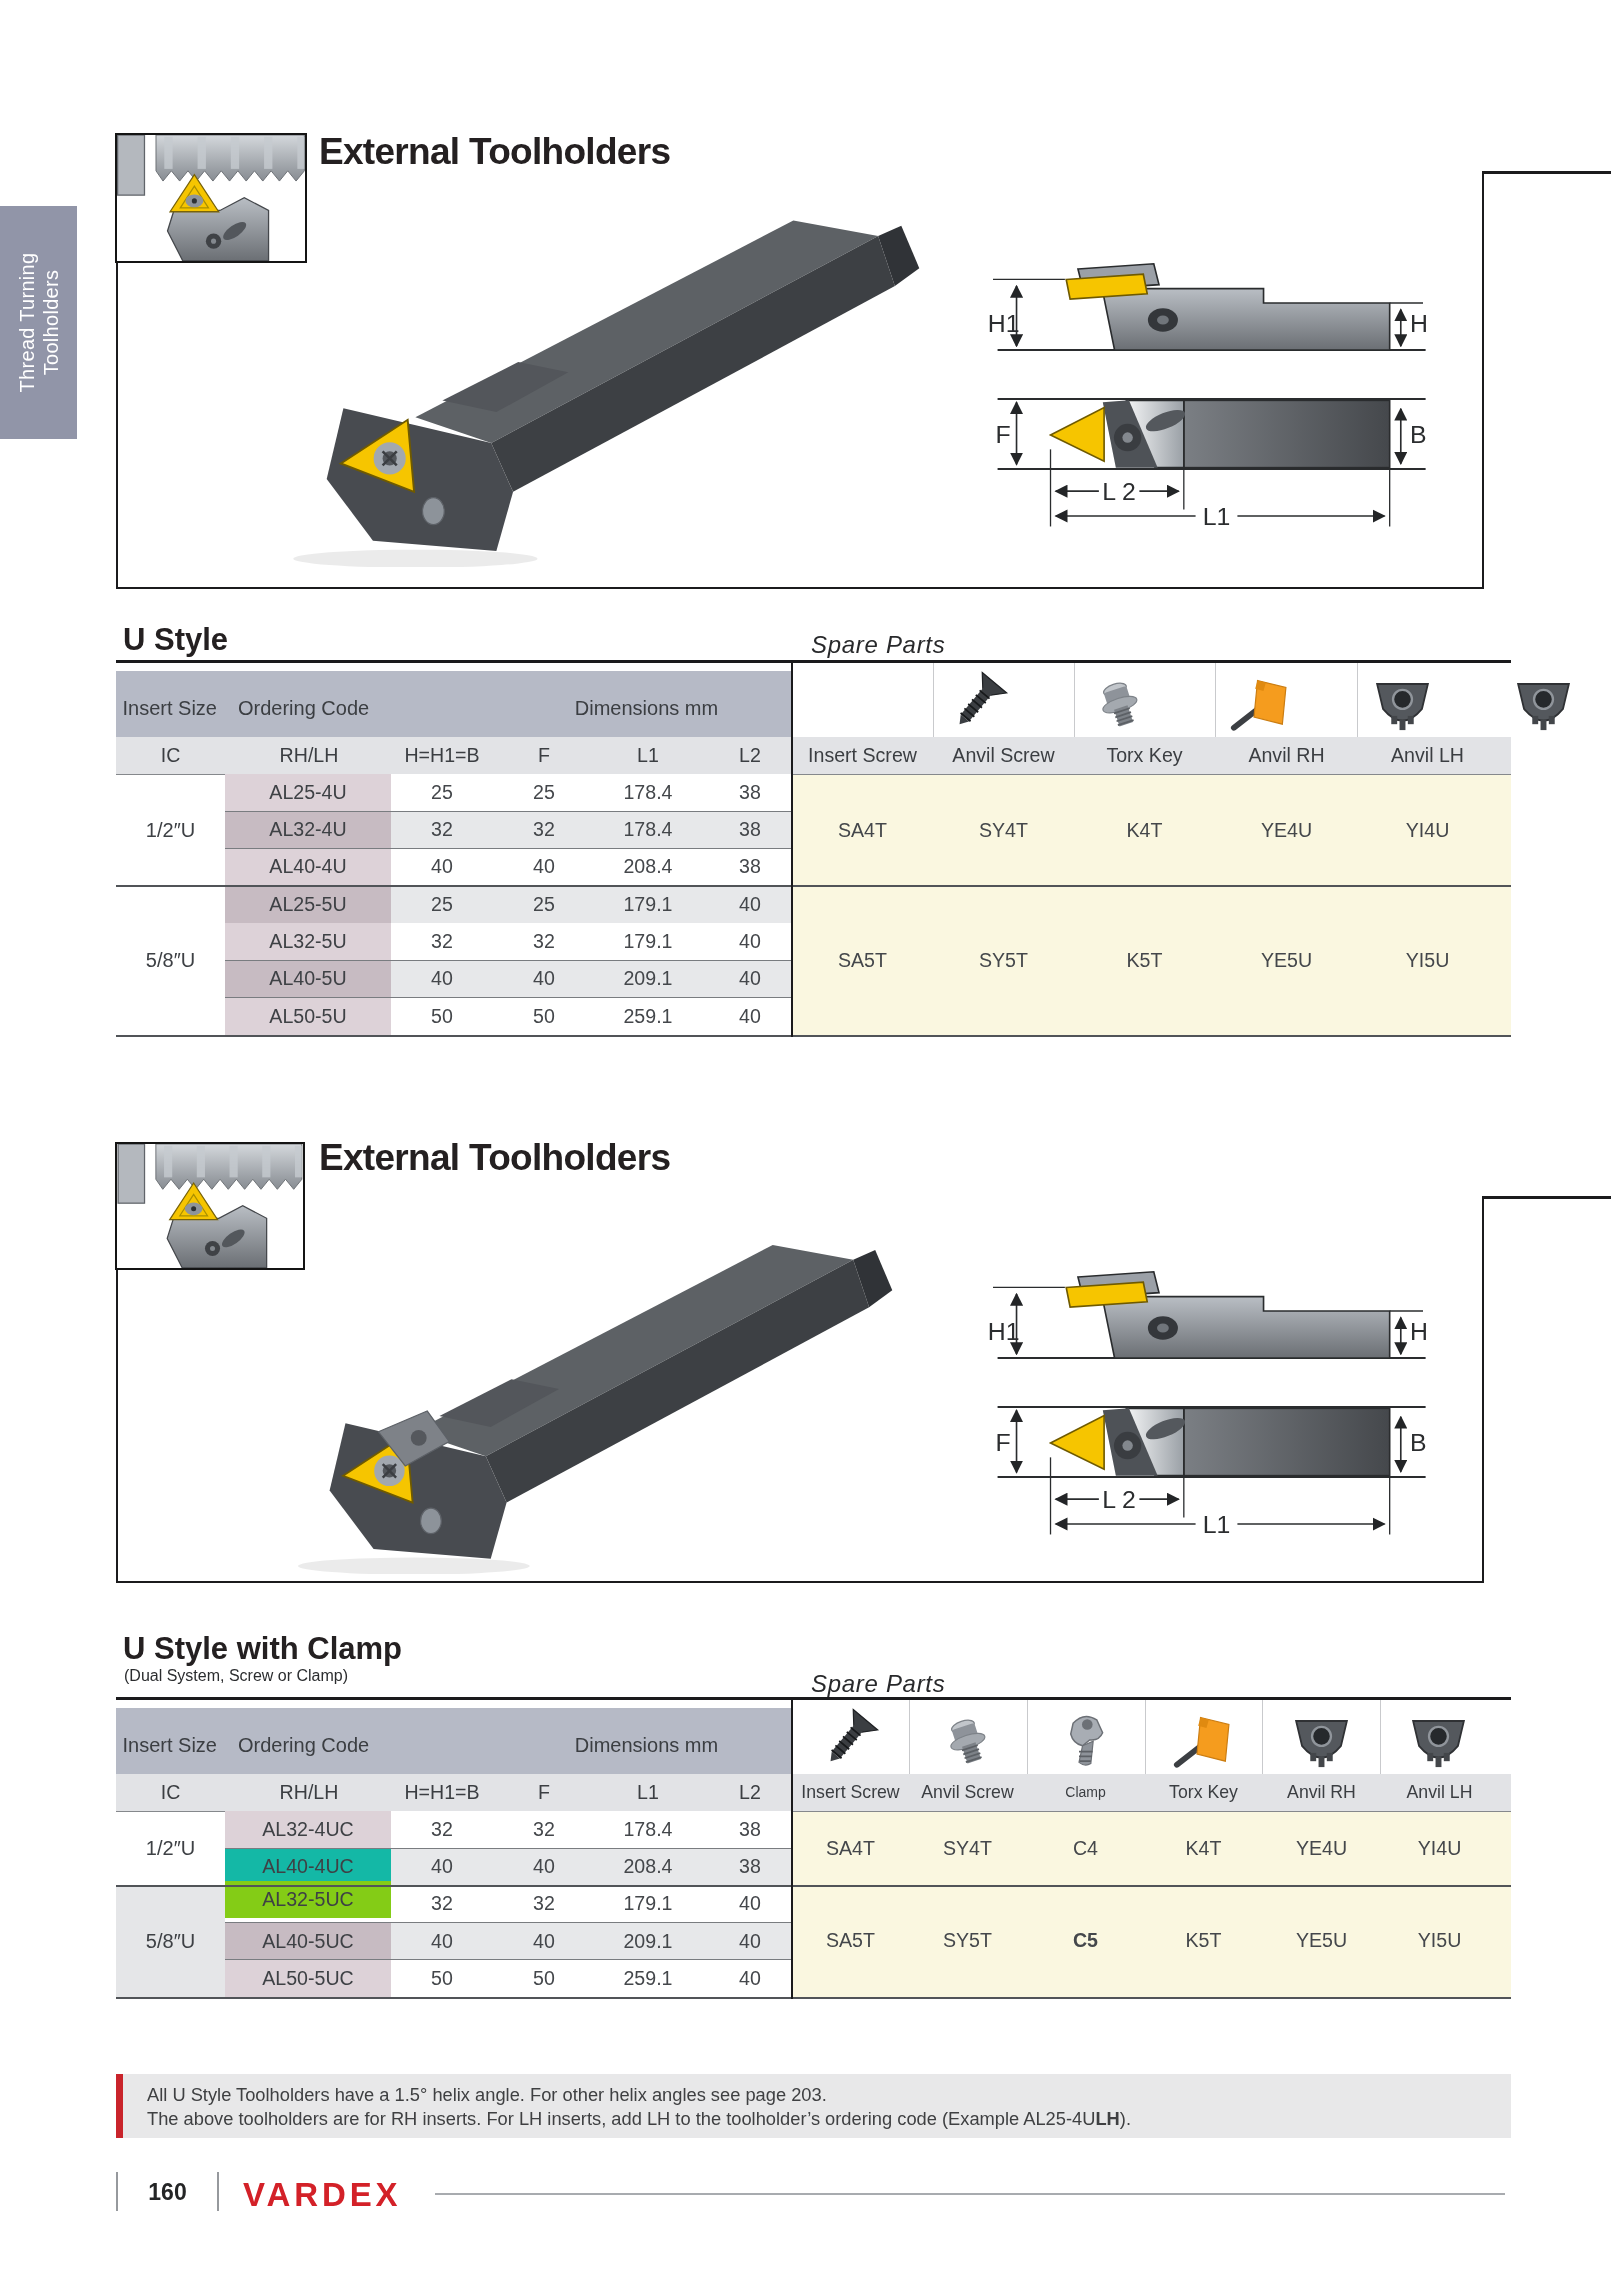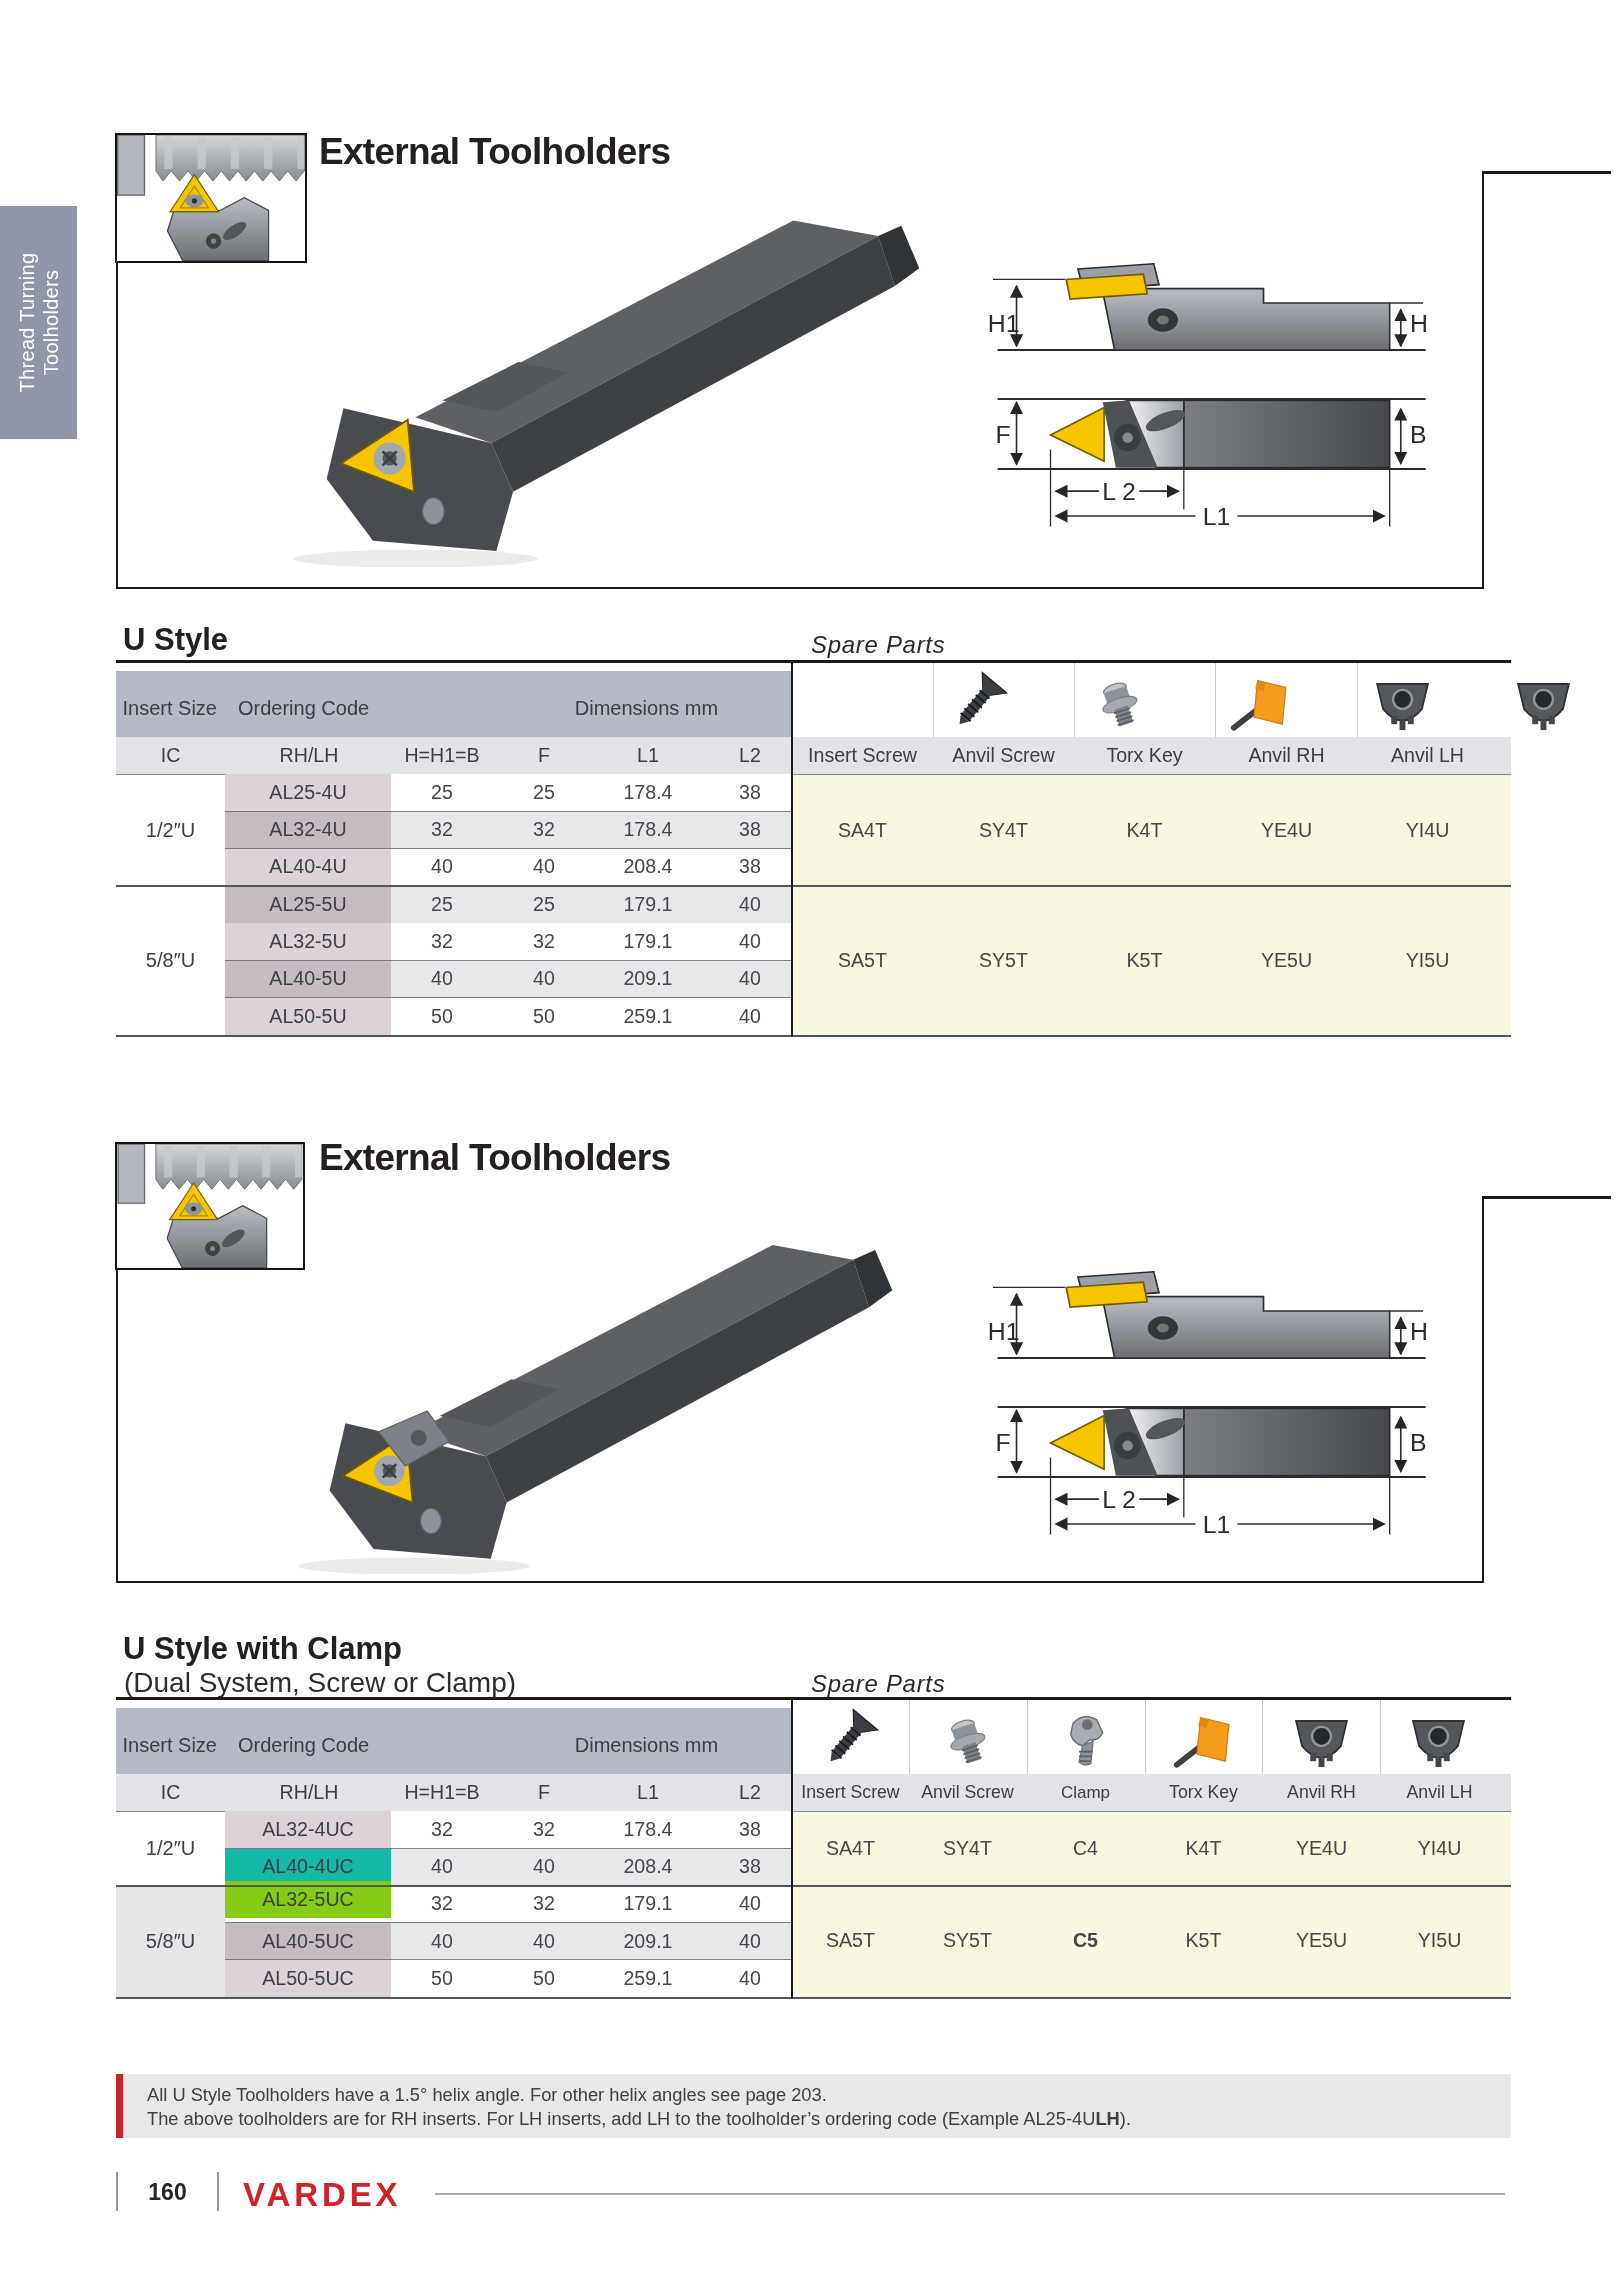--- a/index.html
+++ b/index.html
@@ -7,21 +7,21 @@
         font-family:"Liberation Sans","DejaVu Sans",sans-serif;color:#3e4145;}
   .abs{position:absolute;}
   
   .sidetab{position:absolute;left:0;top:206px;width:77px;height:233px;background:#9195a8;}
   .sidetab .rot{position:absolute;left:0;top:233px;width:233px;height:77px;
       transform-origin:0 0;transform:rotate(-90deg);display:flex;flex-direction:column;
       align-items:center;justify-content:center;color:#ffffff;font-size:20px;line-height:24px;letter-spacing:0.3px;}
   
   .h-title{position:absolute;font-size:37px;font-weight:700;color:#242021;letter-spacing:-0.7px;white-space:nowrap;}
   .h-style{position:absolute;font-size:31px;font-weight:700;color:#242021;white-space:nowrap;}
-  .h-sub{position:absolute;font-size:28px;font-weight:400;color:#2b2d2f;white-space:nowrap;}
+  .h-sub{position:absolute;font-size:16px;font-weight:400;color:#2b2d2f;white-space:nowrap;}
   .h-spare{position:absolute;font-size:24px;font-weight:400;color:#28292b;letter-spacing:0.7px;white-space:nowrap;font-style:italic;}
   .rule{position:absolute;height:2.6px;background:#1b1b1d;}
   .imgbox{position:absolute;border:2px solid #1b1b1d;border-top:0;background:#ffffff;}
   .thumb{position:absolute;border:2.6px solid #141414;background:#ffffff;z-index:3;}
   
   .twrap{position:absolute;width:1395px;}
   .topline{position:absolute;left:0;top:0;width:1395px;height:2.6px;background:#1a1a1c;}
   .band{position:absolute;left:0;top:11px;width:675px;height:75px;background:#b6bac6;}
   .band .lbl{position:absolute;font-size:20px;color:#3b3e42;top:0;height:75px;line-height:75px;white-space:nowrap;}
   .subhead{position:absolute;left:0;top:77px;width:1395px;height:37px;background:#e2e3e6;}
@@ -385,21 +385,21 @@
 
     <div class="subhead">
       <span class="shl" style="left:8.5px;width:92px;">IC</span>
       <span class="shl" style="left:147px;width:92px;">RH/LH</span>
       <span class="shl" style="left:280px;width:92px;">H=H1=B</span>
       <span class="shl" style="left:382px;width:92px;">F</span>
       <span class="shl" style="left:486px;width:92px;">L1</span>
       <span class="shl" style="left:588px;width:92px;">L2</span>
       <span class="shl" style="left:677px;width:115px;font-size:17.7px;">Insert Screw</span>
       <span class="shl" style="left:794px;width:115px;font-size:17.7px;">Anvil Screw</span>
-      <span class="shl" style="left:912px;width:115px;font-size:17px;">Clamp</span>
+      <span class="shl" style="left:912px;width:115px;font-size:14px;">Clamp</span>
       <span class="shl" style="left:1030px;width:115px;font-size:17.7px;">Torx Key</span>
       <span class="shl" style="left:1148px;width:115px;font-size:17.7px;">Anvil RH</span>
       <span class="shl" style="left:1266px;width:115px;font-size:17.7px;">Anvil LH</span>
     </div>
     <div class="subline"></div>
 
     <div class="cream" style="top:115px;height:185px;"></div>
     <span class="spv" style="left:677px;width:115px;top:132px;">SA4T</span>
     <span class="spv" style="left:794px;width:115px;top:132px;">SY4T</span>
     <span class="spv" style="left:912px;width:115px;top:132px;">C4</span>

